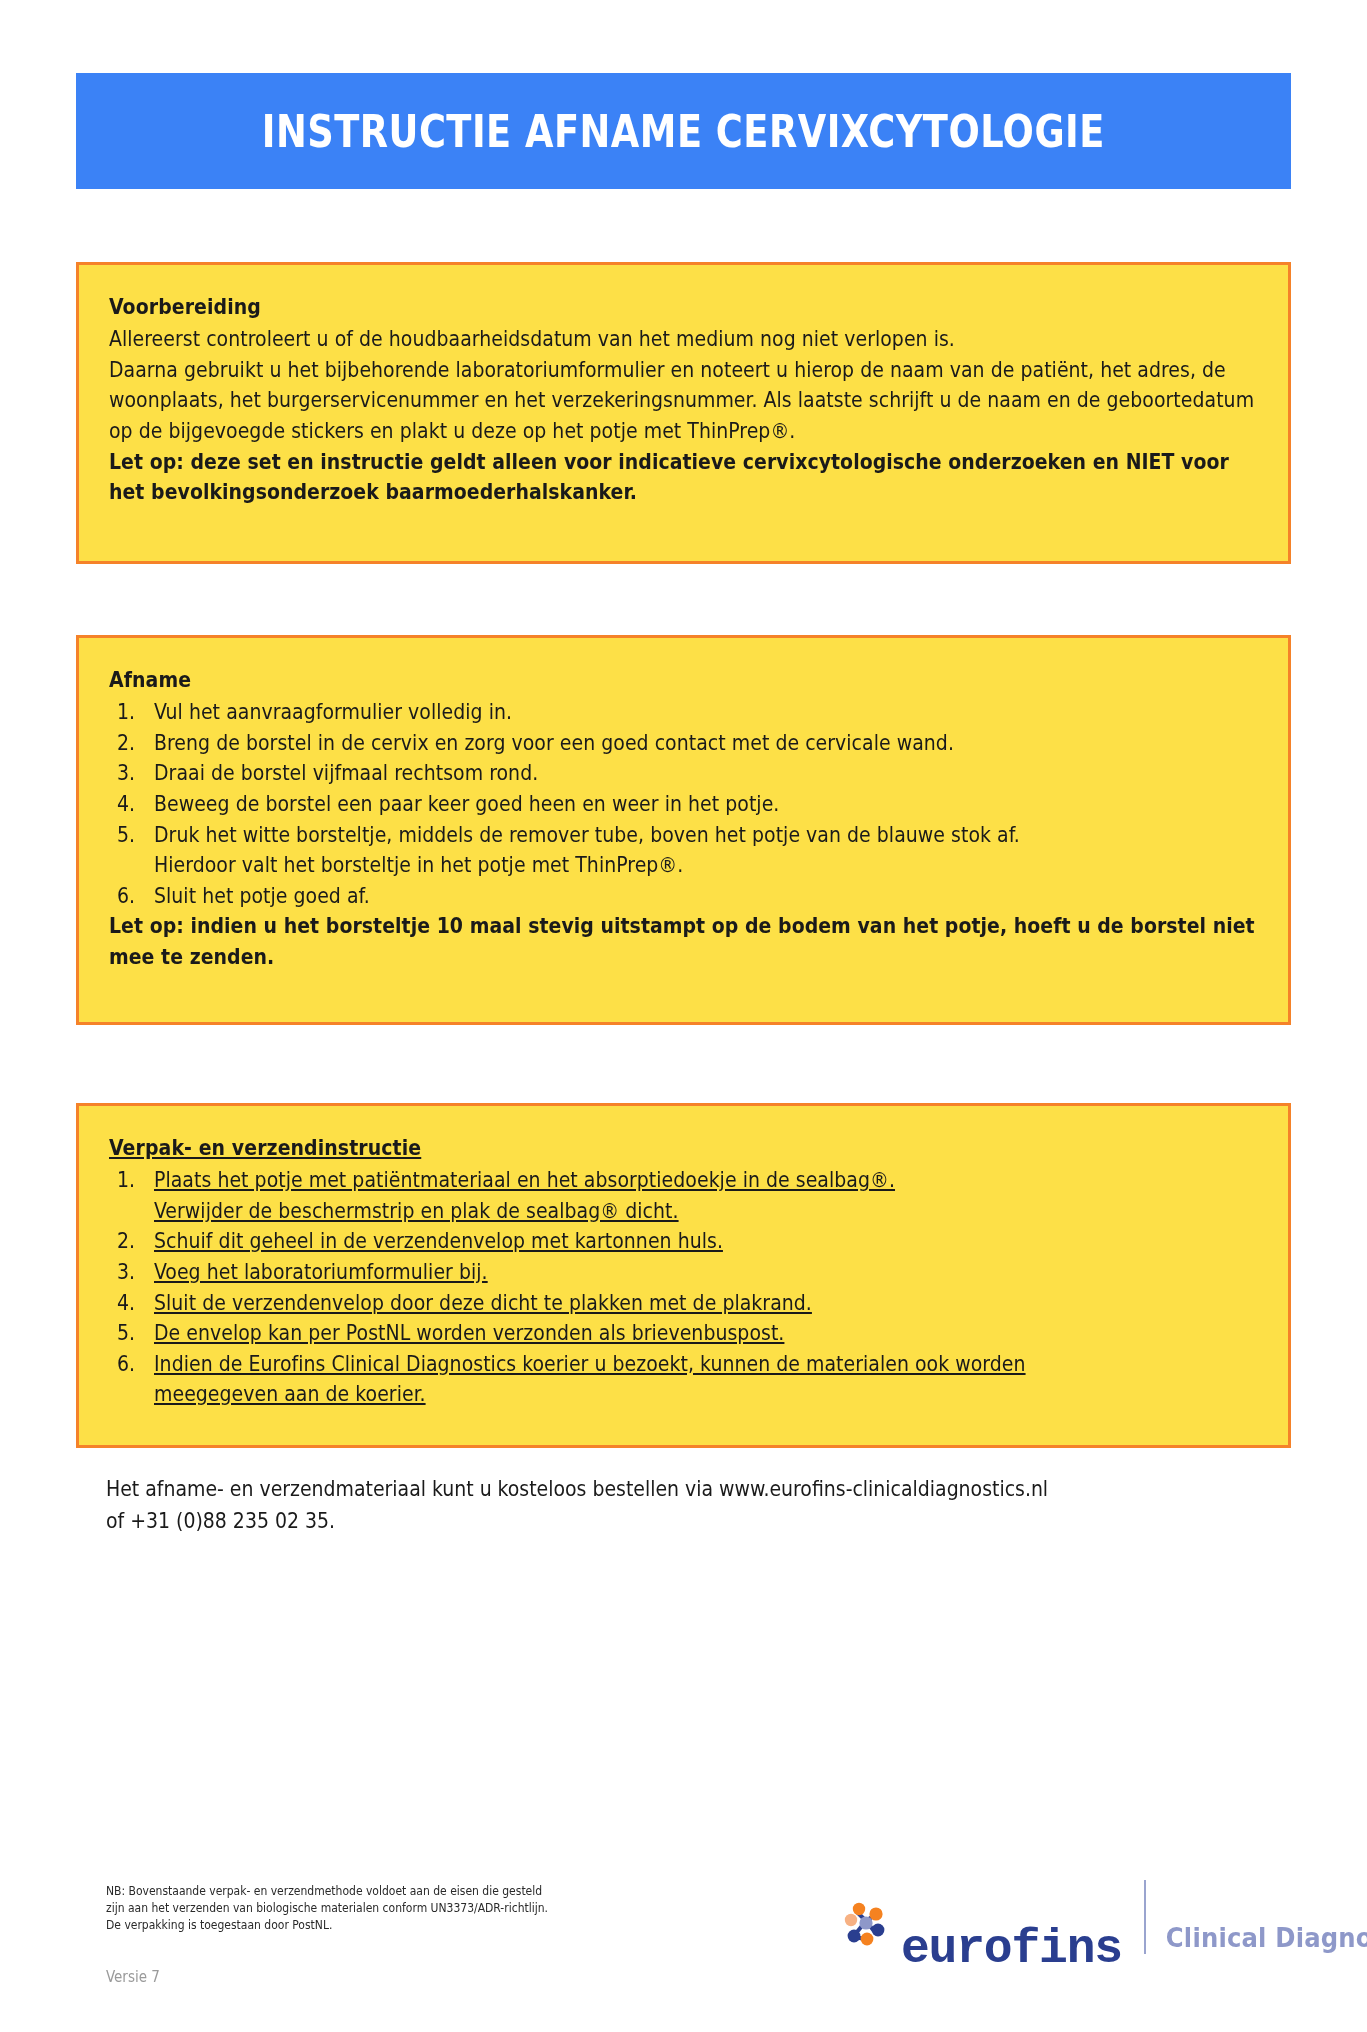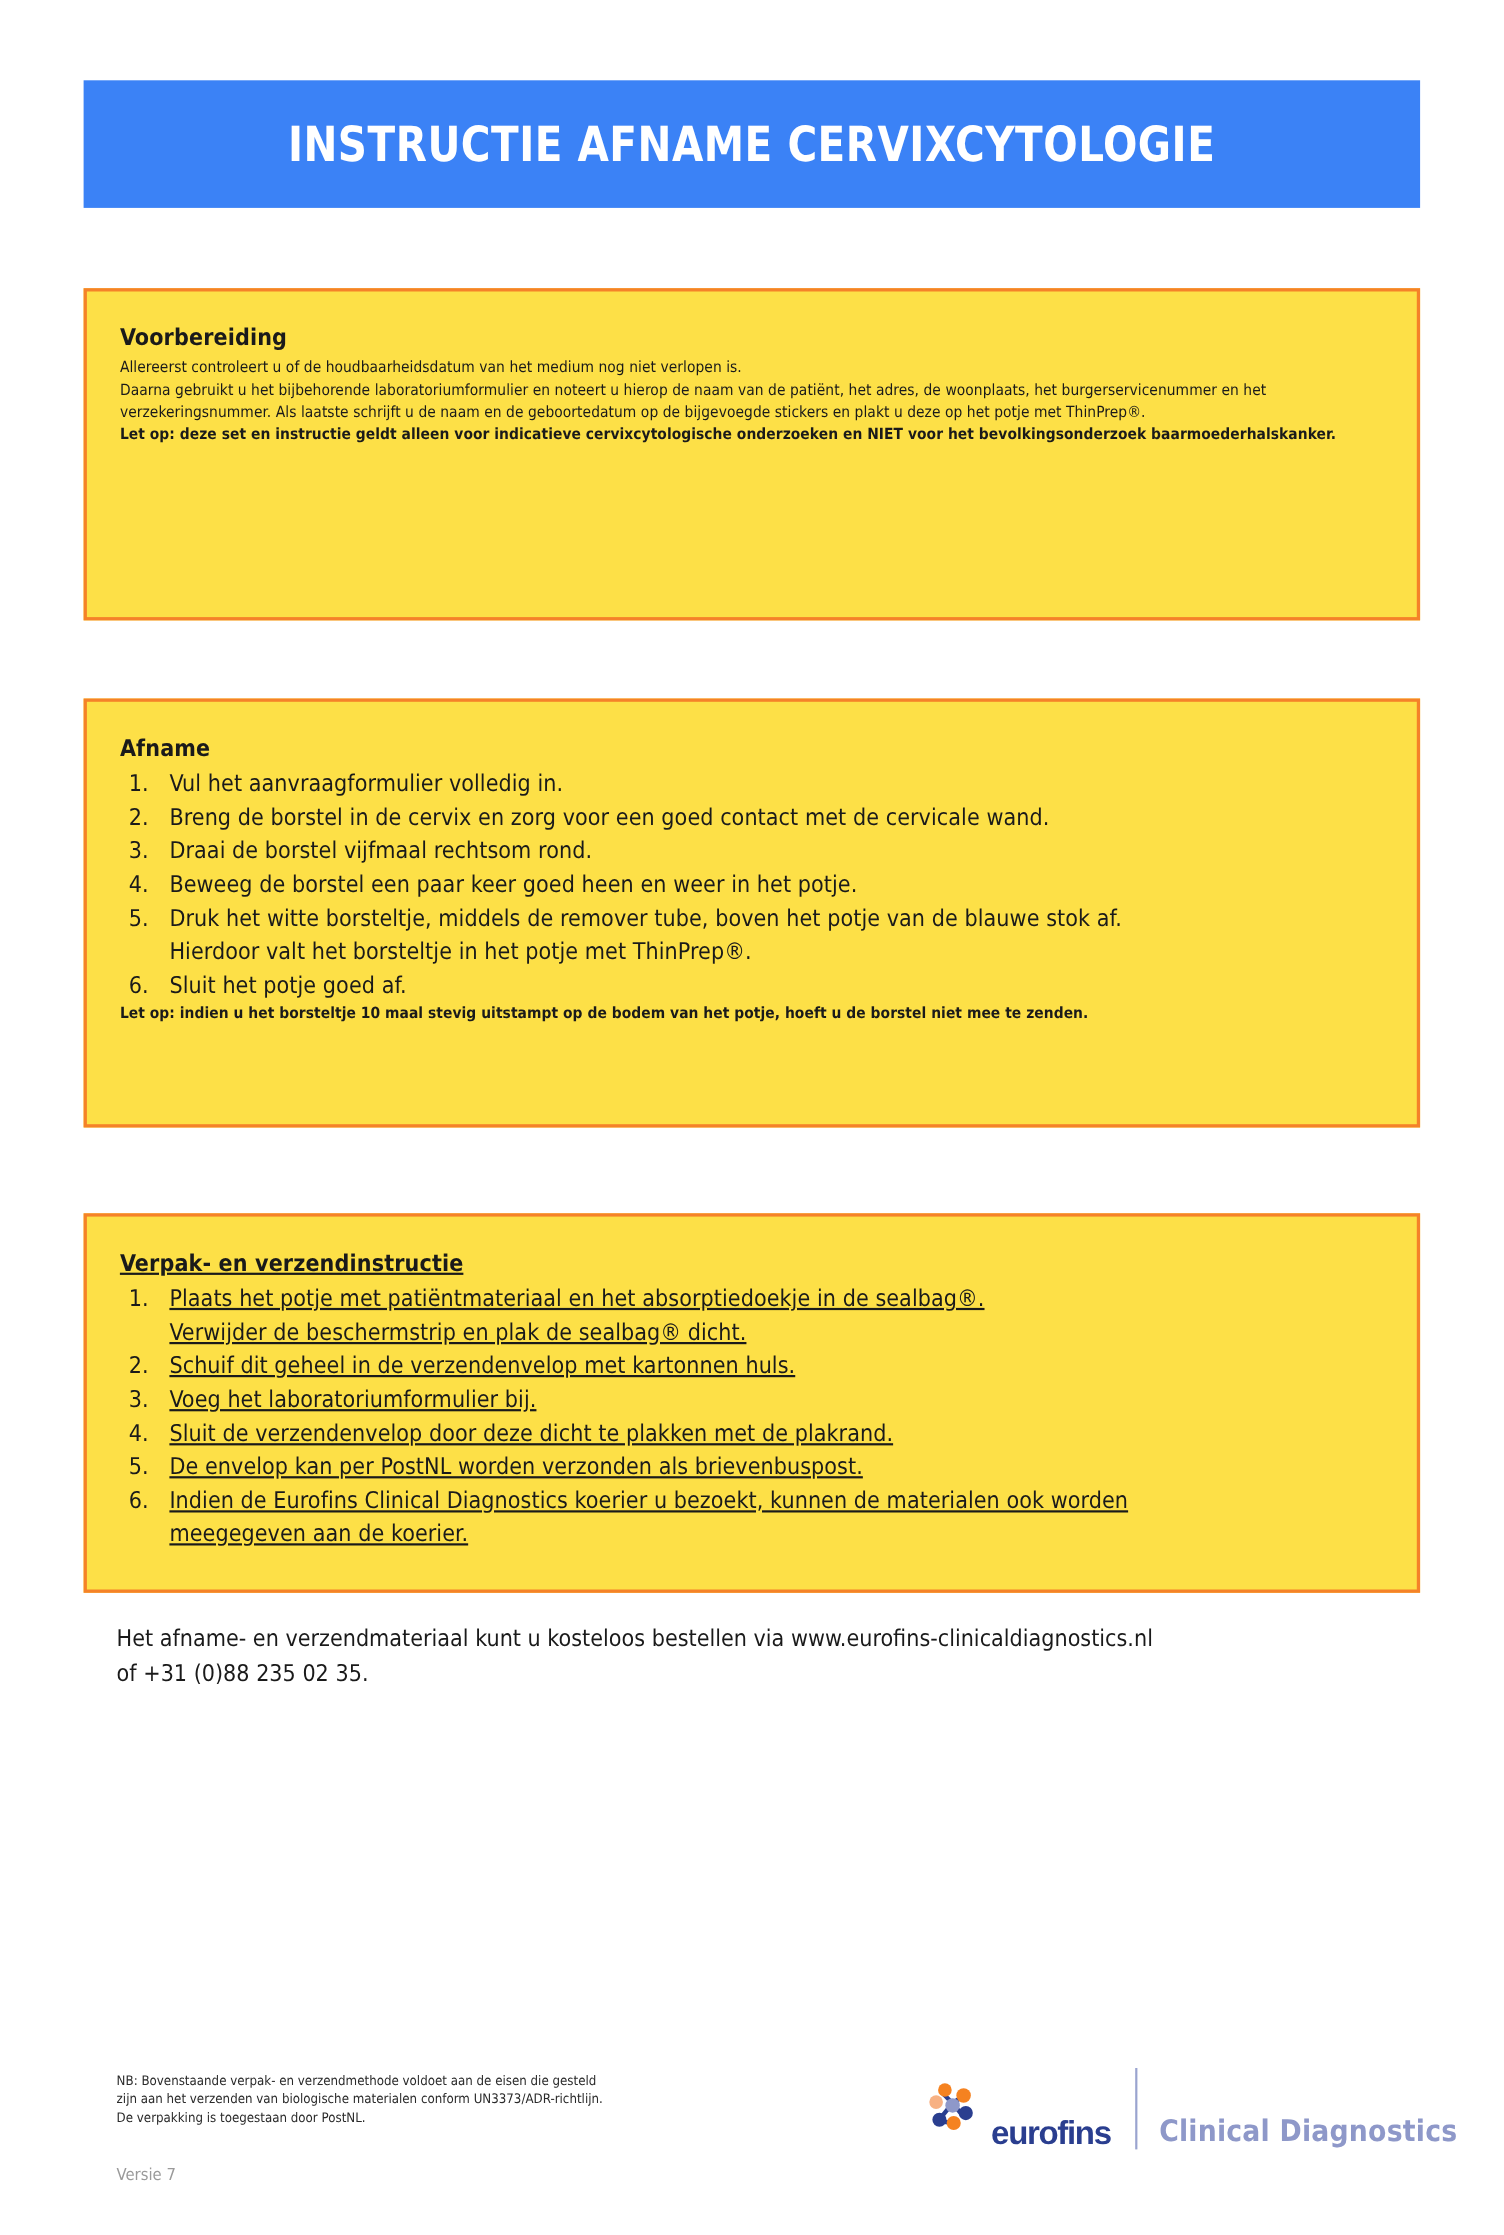--- a/index.html
+++ b/index.html
@@ -64,21 +64,21 @@
   }
 
   .sec-heading {
     font-weight: bold;
     font-size: 21px;
     line-height: 1.35;
     margin: 0 0 3px 0;
     letter-spacing: 0.1px;
   }
   .para {
-    font-size: 14px;
+    font-size: 21px;
     line-height: 1.455;
     margin: 0;
     letter-spacing: 0.05px;
   }
   .para.bold {
     font-weight: bold;
   }
 
   
   ol.steps {
@@ -142,22 +142,22 @@
     align-items: flex-start;
     height: 110px;
   }
   .brand-logo-row {
     display: flex;
     align-items: center;
     gap: 9px;
   }
   .logo-mark { width: 52px; height: 52px; display: block; }
   .logo-word {
-    font-family: Liberation Sans, sans-serif;
-    font-size: 30px;
+    font-family: Liberation Mono, monospace;
+    font-size: 48px;
     font-weight: bold;
     color: #2A3E8F;
     letter-spacing: -1.2px;
     line-height: 1;
     position: relative;
     top: 1px;
     margin-top: 48px;
   }
   .brand-divider {
     width: 2px;

